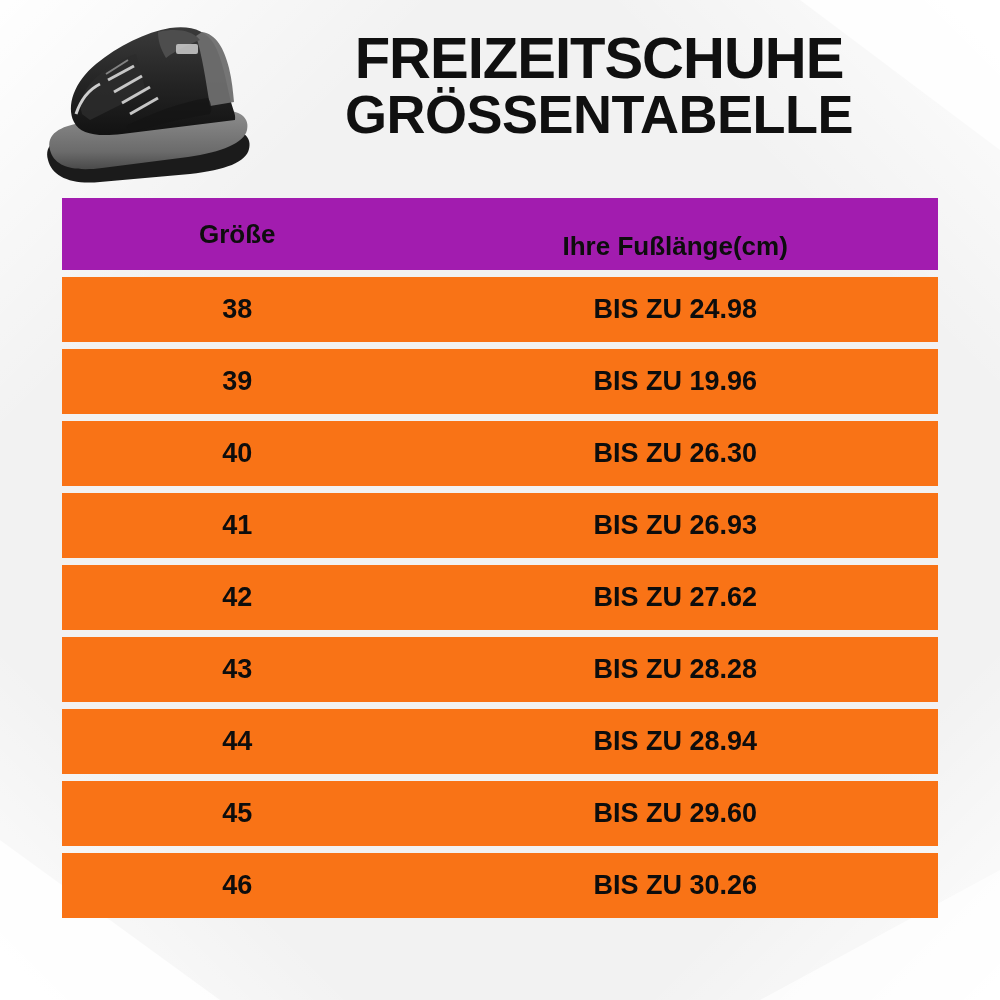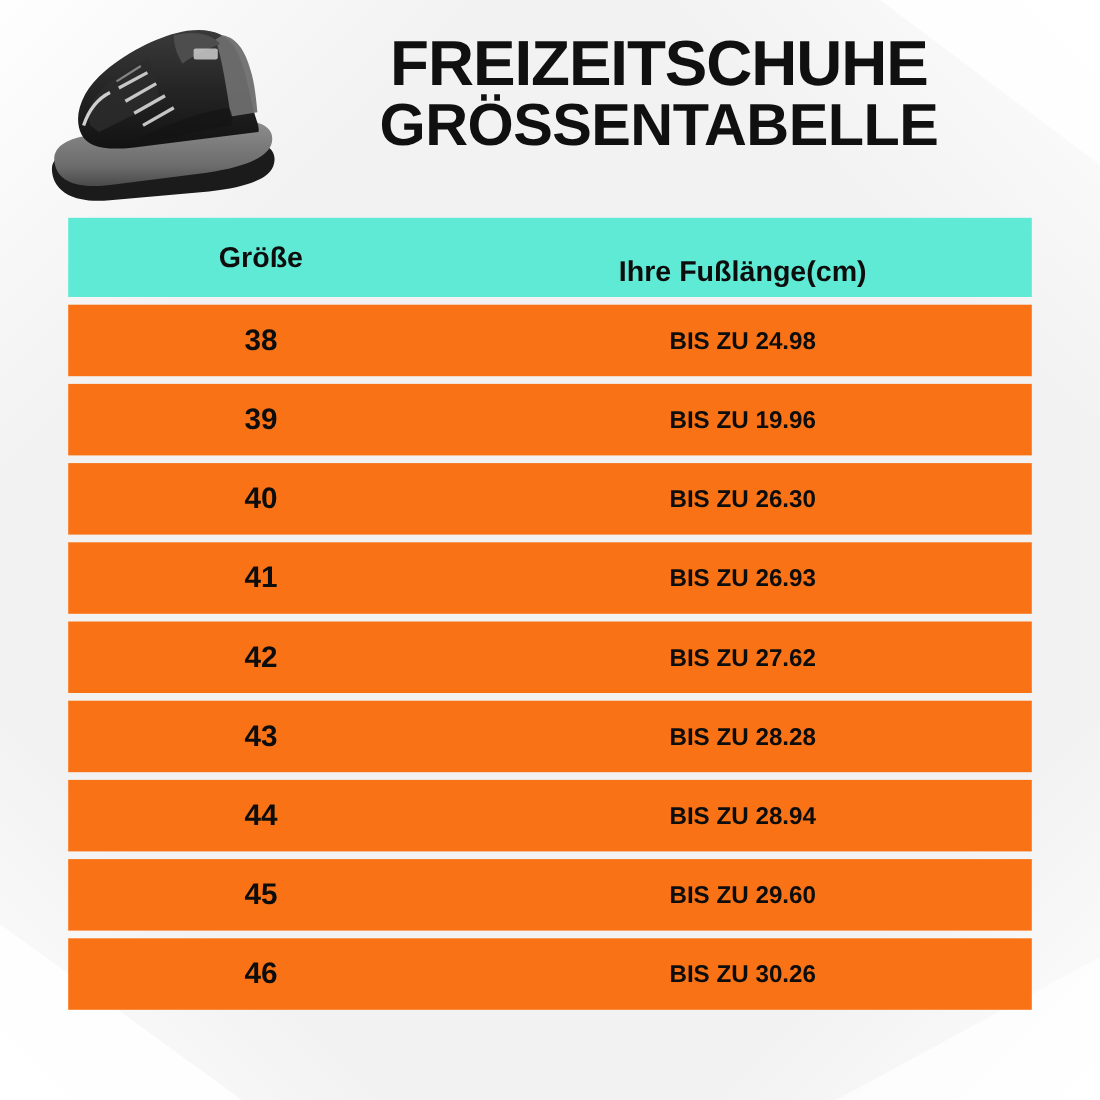--- a/index.html
+++ b/index.html
@@ -82,34 +82,34 @@
   }
   .row {
     display: flex;
     align-items: center;
     height: 65px;
     background: #f97316;
     margin-bottom: 7px;
   }
   .row.header-row {
     height: 72px;
-    background: #5eead4;
+    background: #a21caf;
   }
   .cell {
     text-align: center;
     font-weight: bold;
     color: #0d0d0d;
   }
   .cell.size {
     width: 40%;
     font-size: 27px;
   }
   .cell.len {
     width: 60%;
-    font-size: 22px;
+    font-size: 27px;
   }
   .header-row .cell.size { font-size: 26px; }
   .header-row .cell.len { font-size: 26px; margin-top: 24px; }
 </style>
 </head>
 <body>
 
 <div class="page">
 
   <div class="bg-grad"></div>

